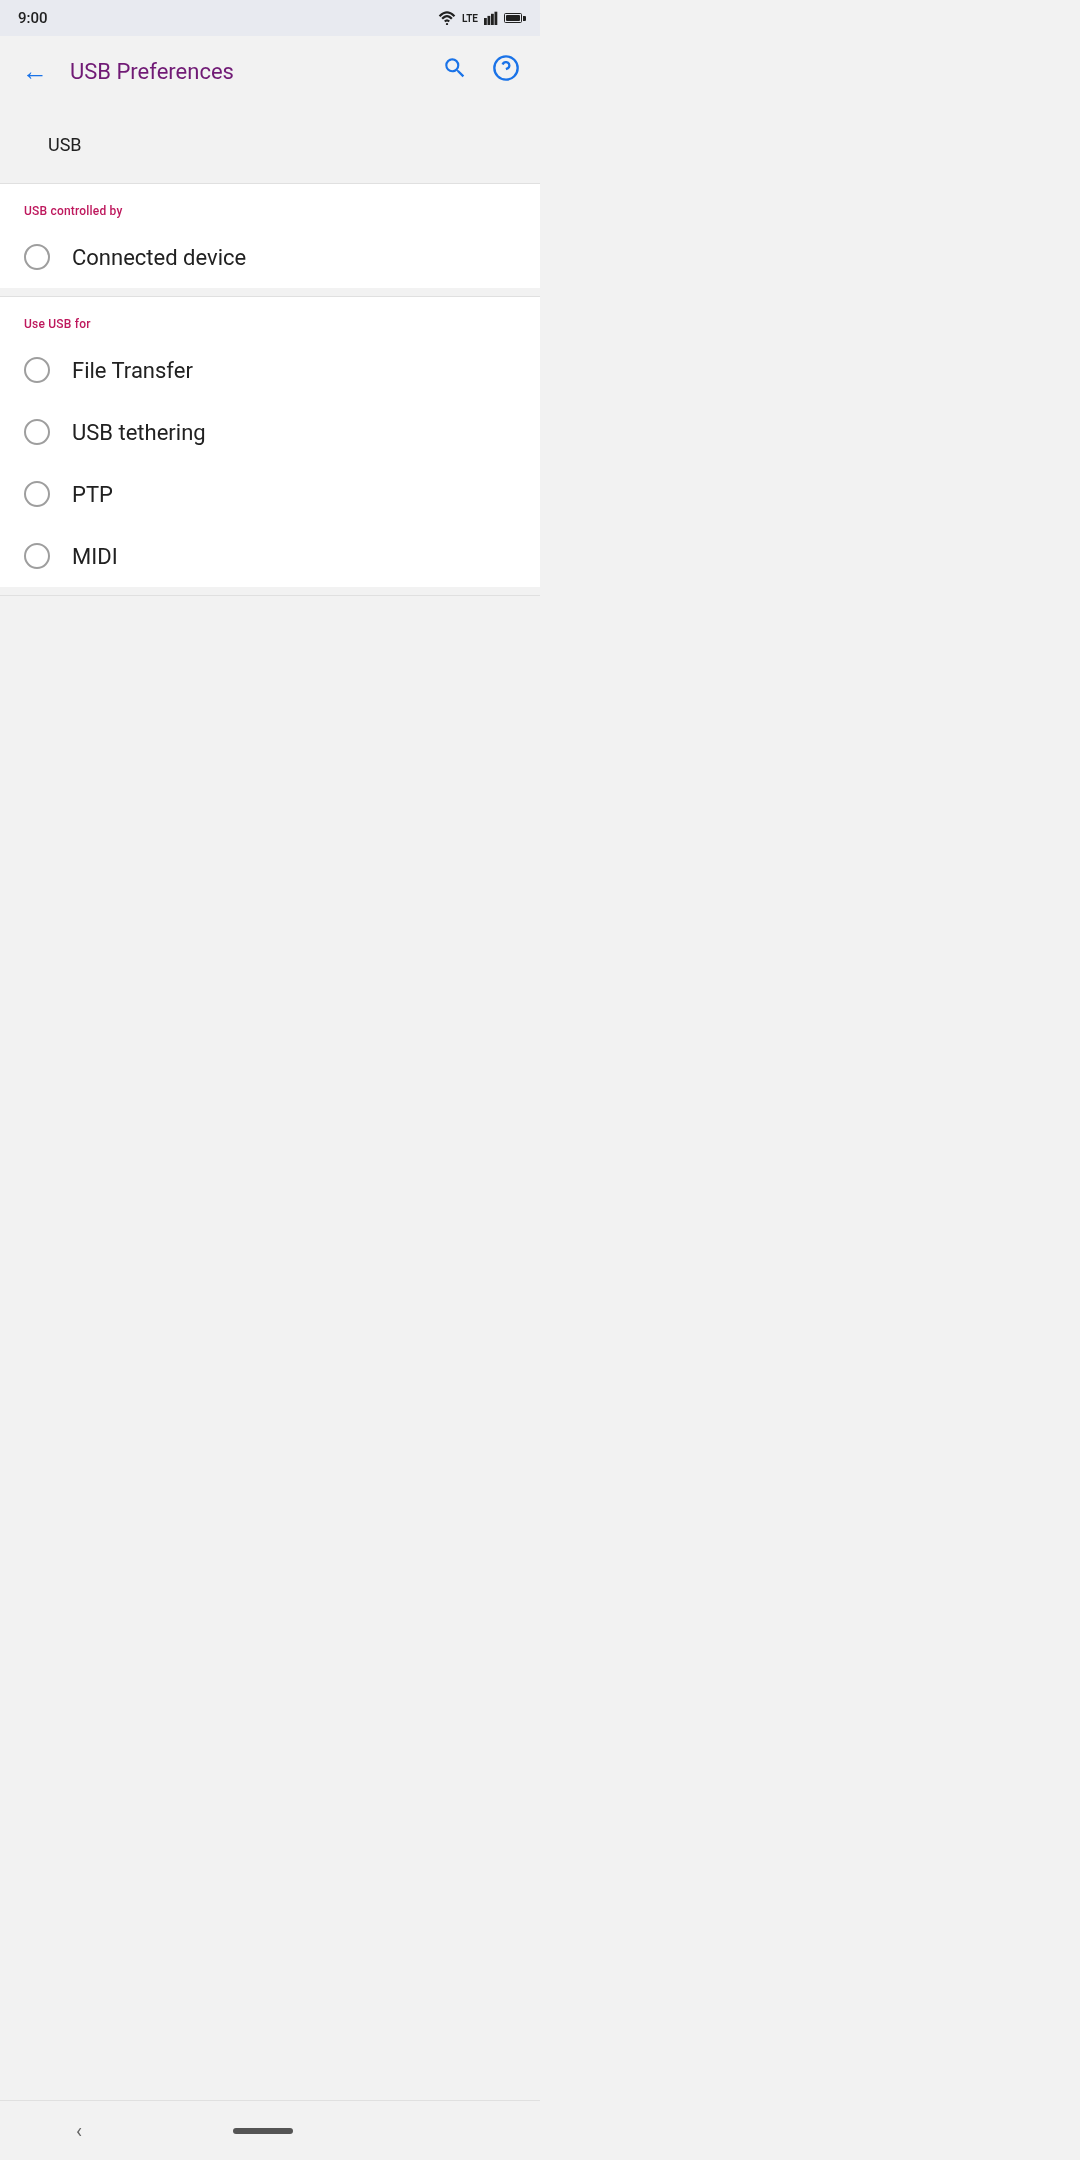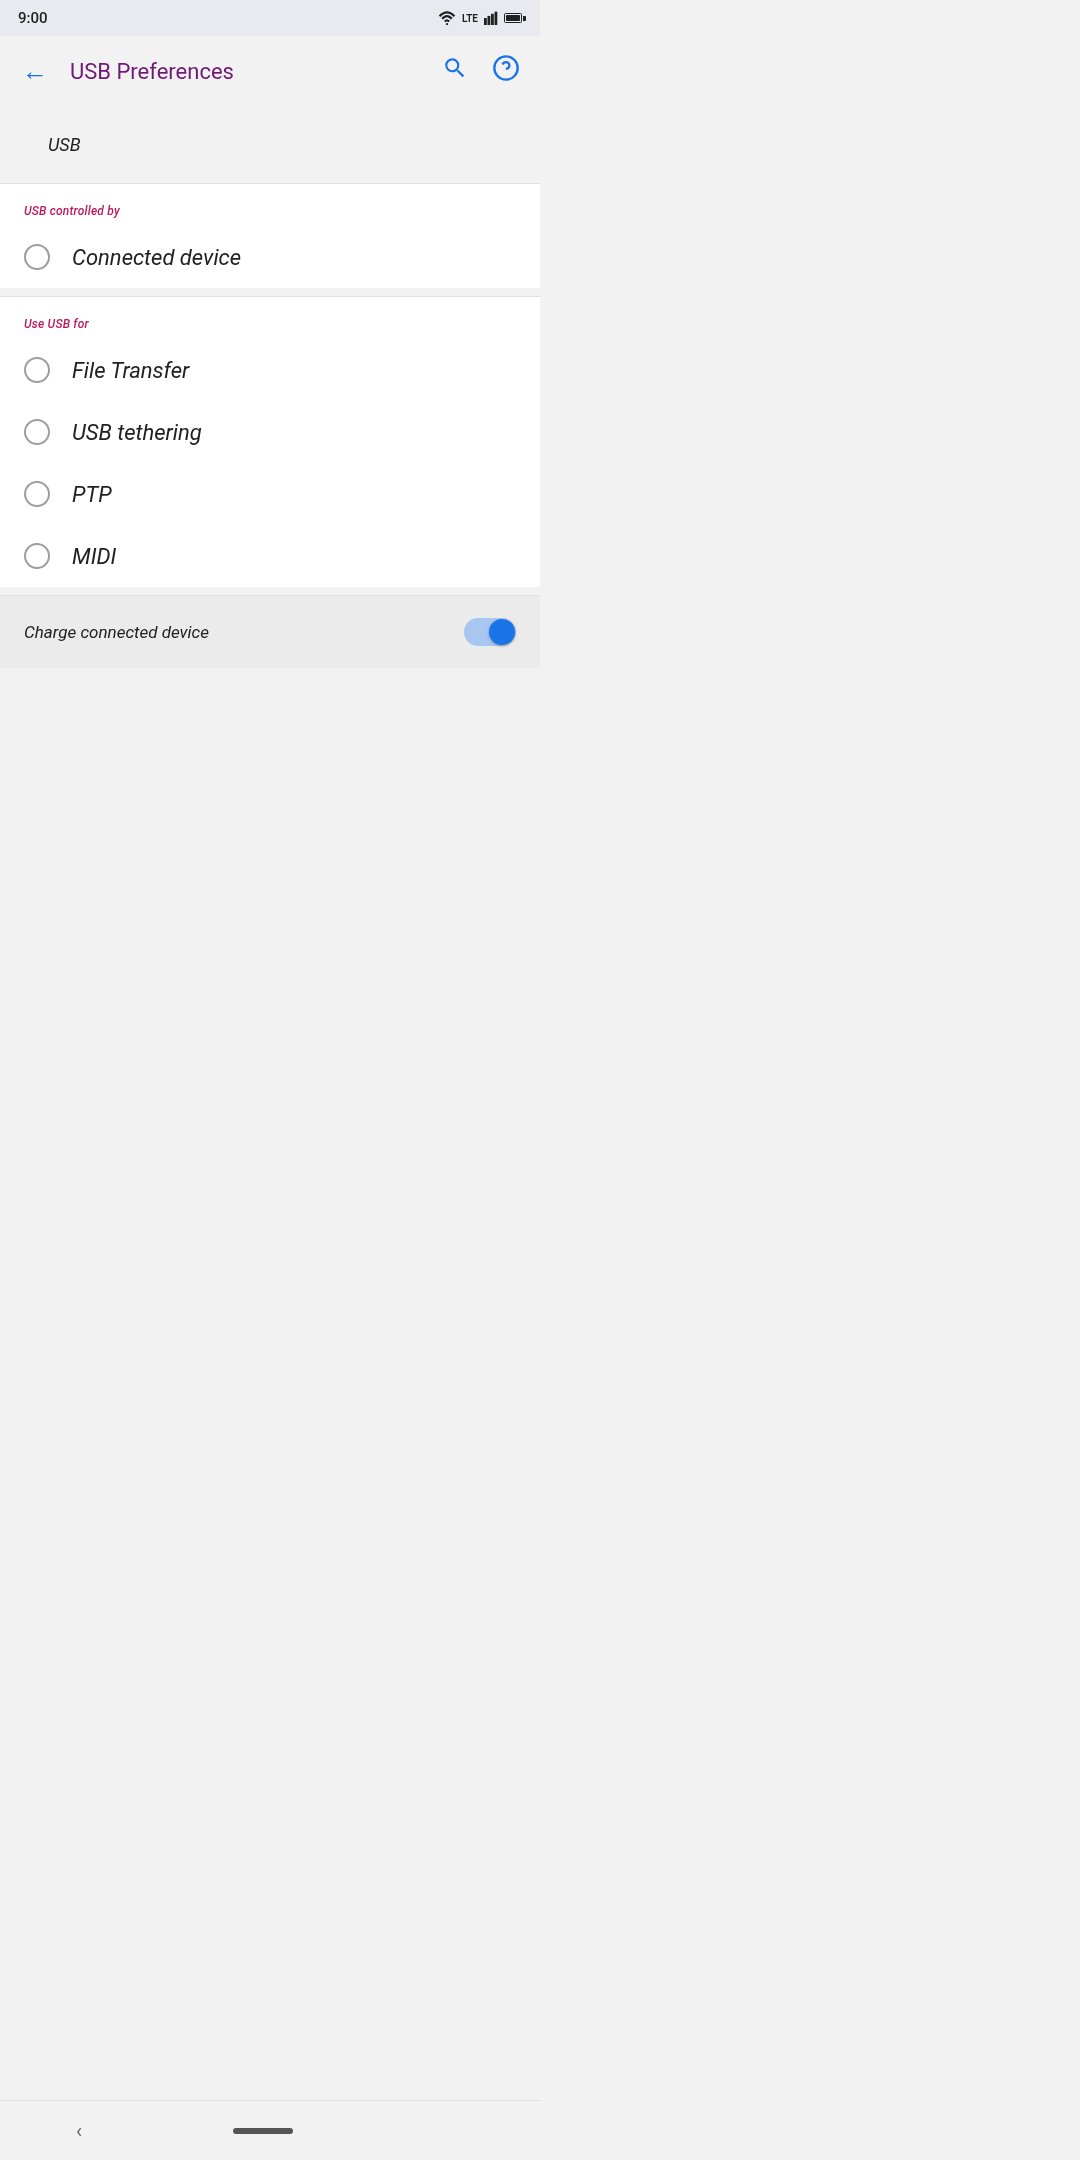--- a/index.html
+++ b/index.html
@@ -267,21 +267,20 @@
       left: 1px;
       top: 1px;
       bottom: 1px;
       width: 85%;
       background: #212121;
       border-radius: 1px;
     }
 
     .content-area {
       padding-bottom: 70px;
-      font-style: italic;
     }
   </style>
 </head>
 <body>
 
 <div class="status-bar">
   <span class="status-time">9:00</span>
   <div class="status-icons">
 
     <svg width="18" height="14" viewBox="0 0 24 18" fill="#212121">
@@ -378,27 +377,20 @@
 
     <div class="radio-item">
       <div class="radio-outer"></div>
       <span class="radio-label">MIDI</span>
     </div>
 
   </div>
 
   <div class="divider"></div>
 
-  <div class="toggle-row">
-    <span class="toggle-label">Charge connected device</span>
-    <div class="toggle-switch">
-      <div class="toggle-track"></div>
-      <div class="toggle-thumb"></div>
-    </div>
-  </div>
 
 </div>
 
 <div class="bottom-nav">
   <span class="nav-back-btn">‹</span>
   <div class="nav-home-pill"></div>
   <div class="nav-spacer"></div>
 </div>
 
 </body></html>

